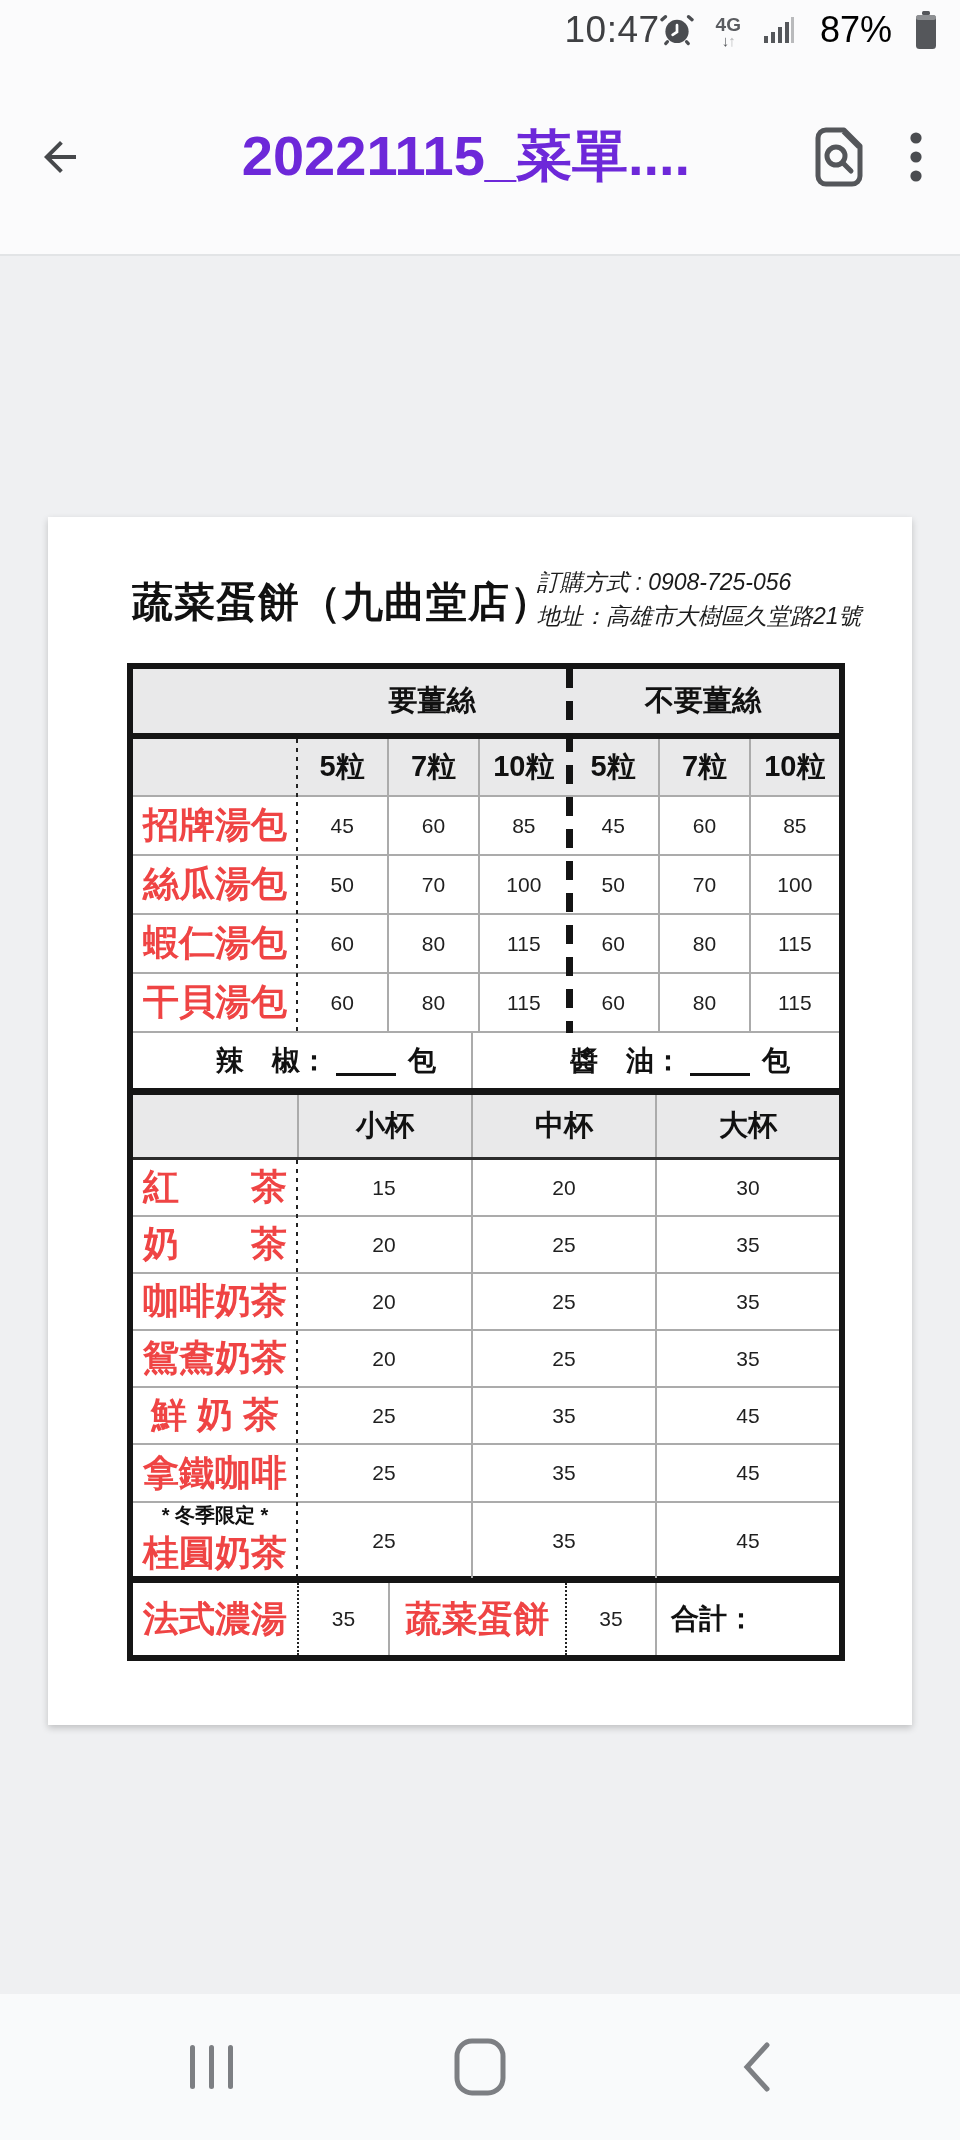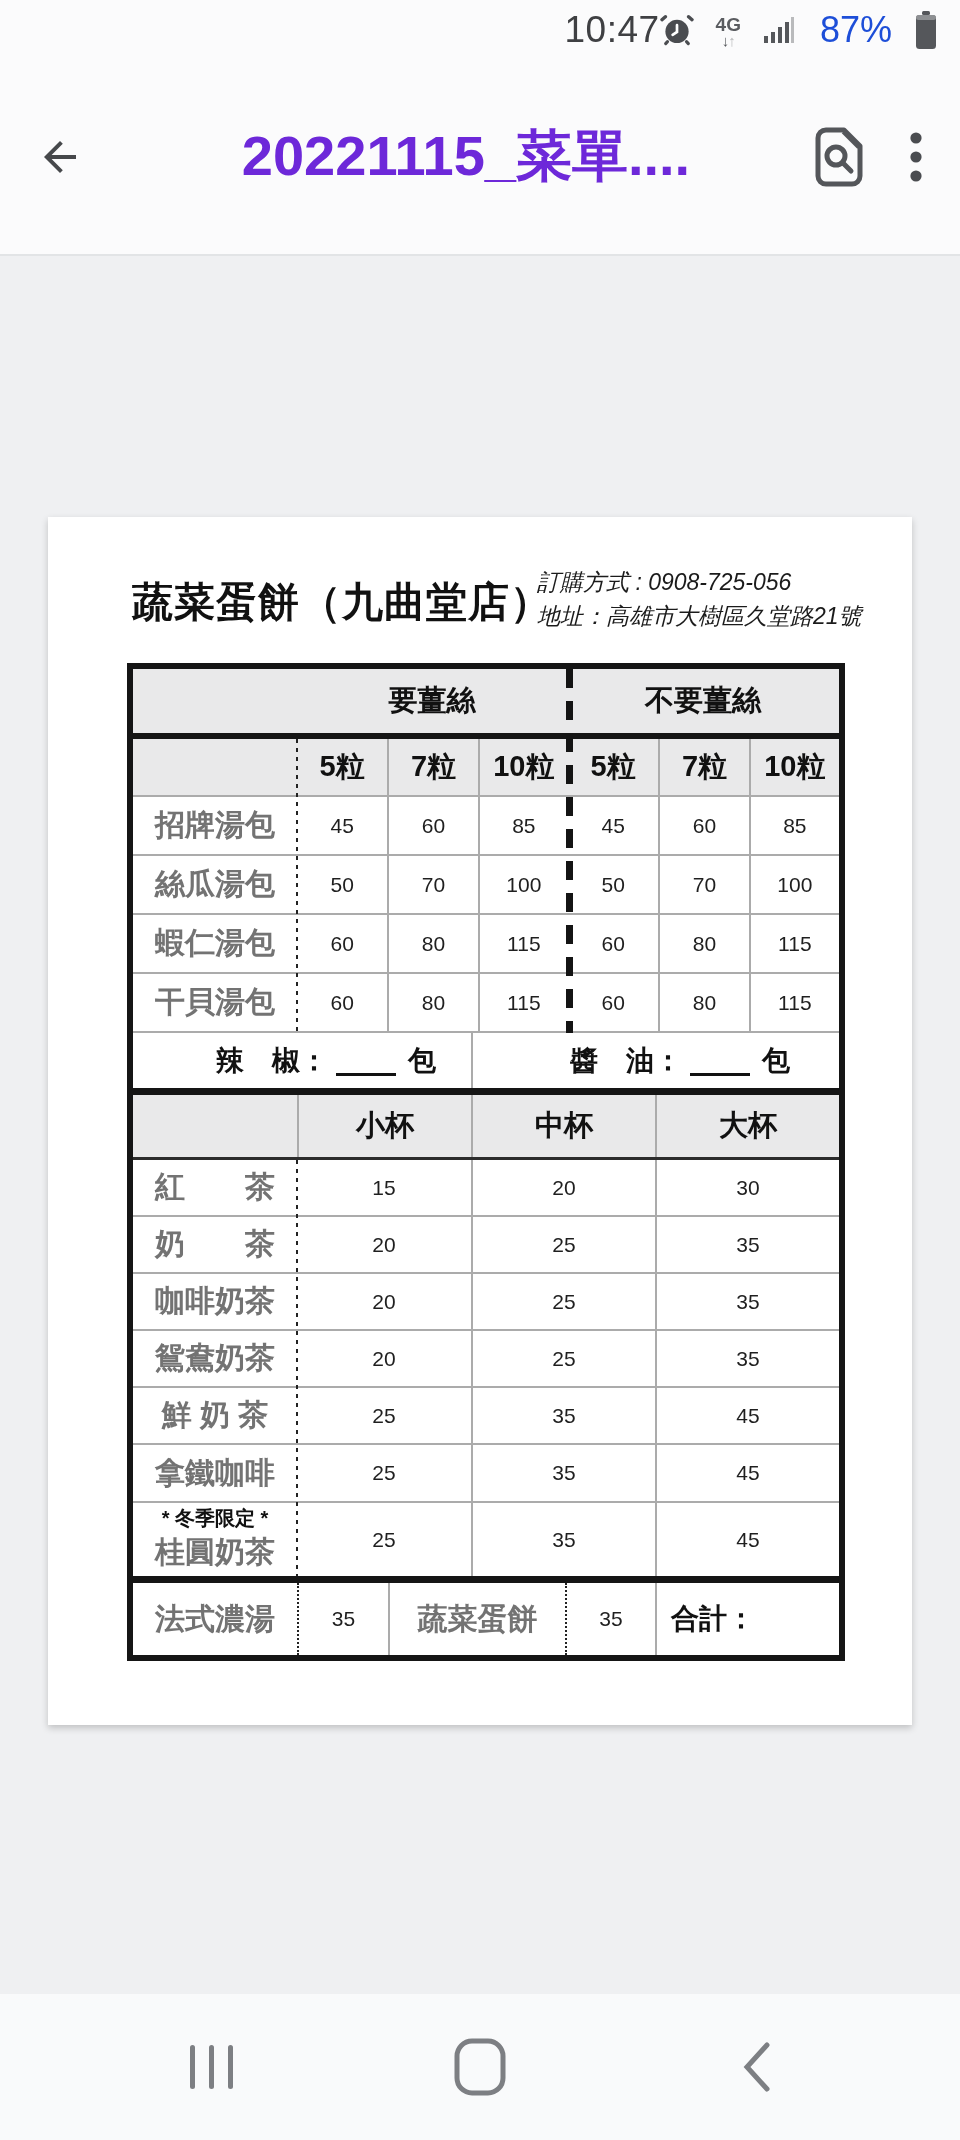--- a/index.html
+++ b/index.html
@@ -19,21 +19,21 @@
   .statusbar{
     position:absolute;top:0;left:0;width:960px;height:60px;background:#fbfbfc;
     display:flex;align-items:center;justify-content:flex-end;
   }
   .sb-time{font-size:37px;color:#3f4043;padding-left:52px;letter-spacing:.5px;}
   .sb-right{display:flex;align-items:center;gap:22px;padding-right:22px;}
   .sb-net{display:flex;flex-direction:column;align-items:center;line-height:1;margin-top:2px;}
   .sb-net .g4{font-size:19px;font-weight:700;color:#5a5c60;letter-spacing:0;}
   .sb-net .arr{font-size:15px;letter-spacing:-1px;margin-top:-1px;}
   .sb-net .arr .dn{color:#57595d;} .sb-net .arr .up{color:#b9babc;}
-  .sb-pct{font-size:36px;color:#1d4ed8;margin-left:3px;}
+  .sb-pct{font-size:36px;color:#000000;margin-left:3px;}
   
   .appbar{
     position:absolute;top:60px;left:0;width:960px;height:196px;background:#fbfbfc;
     display:flex;align-items:center;border-bottom:2px solid #e2e4e6;
   }
   .ab-back{width:120px;display:flex;justify-content:center;align-items:center;cursor:pointer;}
   .ab-title{
     flex:1;text-align:center;font-size:56px;font-weight:600;color:#6d28d9;
     white-space:nowrap;overflow:hidden;text-overflow:clip;
   }
@@ -51,21 +51,21 @@
   .tbl{
     position:absolute;left:79px;top:146px;width:718px;height:998px;
     border:6px solid var(--ink);background:#fff;
   }
   .tin{position:relative;width:706px;height:986px;}
   .row{display:grid;width:706px;}
   .cell{display:flex;align-items:center;justify-content:center;}
   .bl-solid{border-left:2px solid var(--line);}
   .bl-dot{border-left:2px dotted #222;}
   .gray{background:#e9e9ea;}
-  .name{font-size:30px;font-weight:700;color:#737373;}
+  .name{font-size:36px;font-weight:700;color:#ef4444;}
   .hdr{font-size:29px;font-weight:700;color:#111;}
   .num{font-size:21px;color:#1f1f1f;}
   
   .rA{grid-template-columns:164px 270px 1fr;height:70px;border-bottom:6px solid var(--ink);}
   .rA .cell{height:64px;}
   .rB{grid-template-columns:164px repeat(6,1fr);height:58px;border-bottom:2px solid var(--line);}
   .rS{grid-template-columns:164px repeat(6,1fr);height:59px;border-bottom:2px solid var(--line);}
   .rCond{grid-template-columns:338px 368px;height:62px;border-bottom:7px solid var(--ink);}
   .rDH{grid-template-columns:164px 174px 184px 184px;height:65px;border-bottom:3px solid #2c2c2c;}
   .rD{grid-template-columns:164px 174px 184px 184px;height:57px;border-bottom:2px solid var(--line);}

